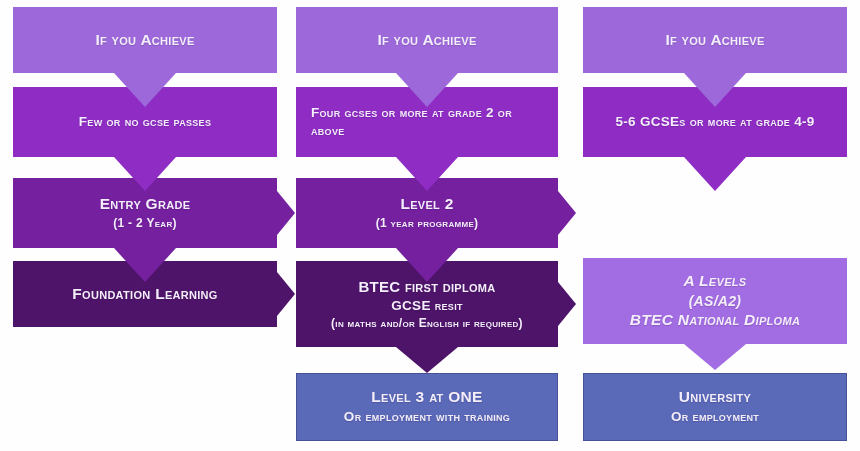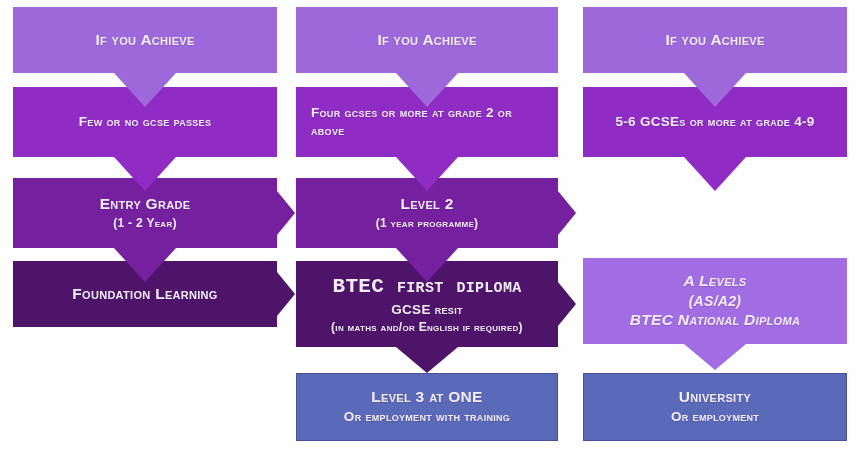--- a/index.html
+++ b/index.html
@@ -23,21 +23,21 @@
   .r1{top:7px;height:66px;background:var(--row1);}
   .r2{top:87px;height:70px;background:var(--row2);}
   .r3{top:178px;height:70px;background:var(--row3);}
   .r4a{top:261px;height:66px;background:var(--row4dark);}
   .r4b{top:261px;height:86px;background:var(--row4dark);}
   .r4c{top:258px;height:86px;background:var(--row4light);font-style:italic;}
   .r5{top:373px;height:68px;background:var(--row5blue);
       border:1px solid rgba(42,42,98,.38);}
 
   .line{display:block;line-height:1.35;}
-  .t-xl{font-size:21px;font-family:Liberation Mono, monospace;}
+  .t-xl{font-size:15px;}
   .t-lg{font-size:15.5px;}
   .t-md{font-size:13.5px;}
   .t-sm{font-size:12px;}
   .t-xs{font-size:14px;}
   .narrow{max-width:232px;}
 
   
   .darrow{
     position:absolute;top:100%;left:50%;margin-left:-31px;
     width:62px;height:34px;z-index:6;

